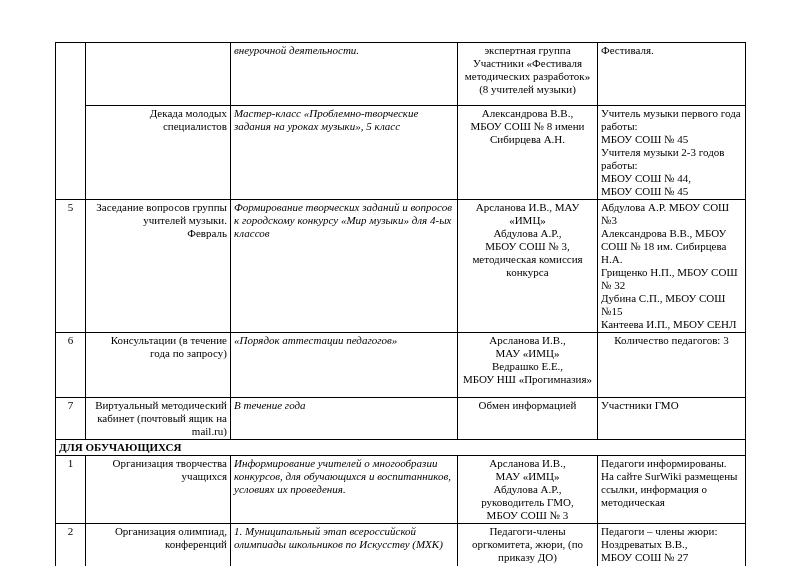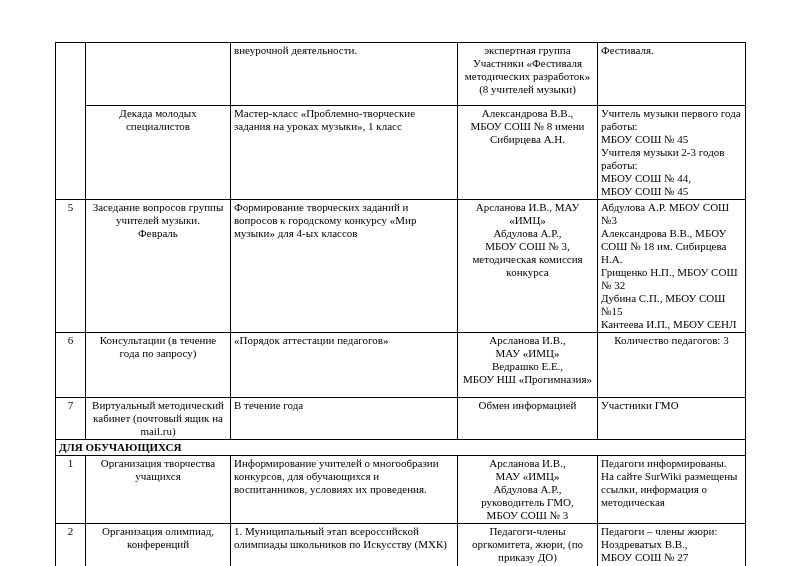--- a/index.html
+++ b/index.html
@@ -23,22 +23,22 @@
   table.plan td {
     border: 1px solid #000;
     vertical-align: top;
     padding: 1px 3px;
     font-size: 11px;
     line-height: 13px;
     white-space: pre-line;
     overflow-wrap: break-word;
   }
   td.c-num  { text-align: center; }
-  td.c-act  { text-align: center; }
-  td.c-cont { text-align: left; }
+  td.c-act  { text-align: right; }
+  td.c-cont { text-align: left; font-style: italic; }
   td.c-part { text-align: center; margin-left: 35px; }
   td.c-res  { text-align: left; }
   td.center { text-align: center; }
   td.list-indent { padding-left: 14px; }
   td.section-cell {
     font-weight: bold;
     text-align: left;
     padding: 0 2px;
     margin-left: 28px;
   }
@@ -62,21 +62,21 @@
       <td class="c-act"></td>
       <td class="c-cont">внеурочной деятельности.</td>
       <td class="c-part">экспертная группа
 Участники «Фестиваля методических разработок»
 (8 учителей музыки)</td>
       <td class="c-res">Фестиваля.</td>
     </tr>
 
     <tr style="height:78px">
       <td class="c-act">Декада молодых специалистов</td>
-      <td class="c-cont">Мастер-класс «Проблемно-творческие задания на уроках музыки», 1 класс</td>
+      <td class="c-cont">Мастер-класс «Проблемно-творческие задания на уроках музыки», 5 класс</td>
       <td class="c-part">Александрова В.В.,
 МБОУ СОШ № 8 имени Сибирцева А.Н.</td>
       <td class="c-res">Учитель музыки первого года работы:
 МБОУ СОШ № 45
 Учителя музыки 2-3 годов работы:
 МБОУ СОШ № 44,
 МБОУ СОШ № 45</td>
     </tr>
 
     <tr style="height:97px">

